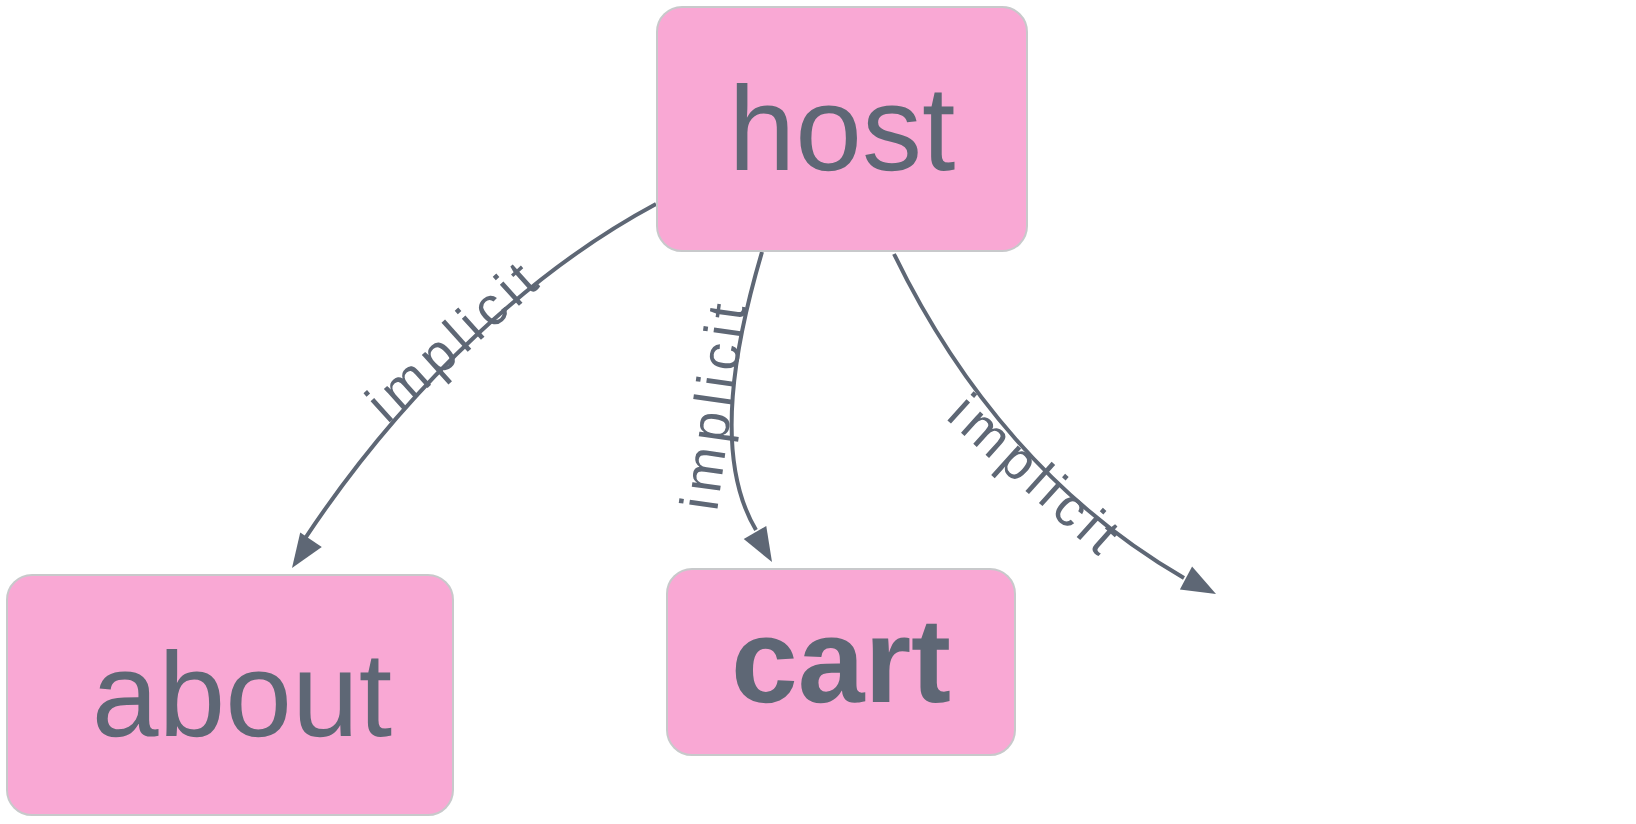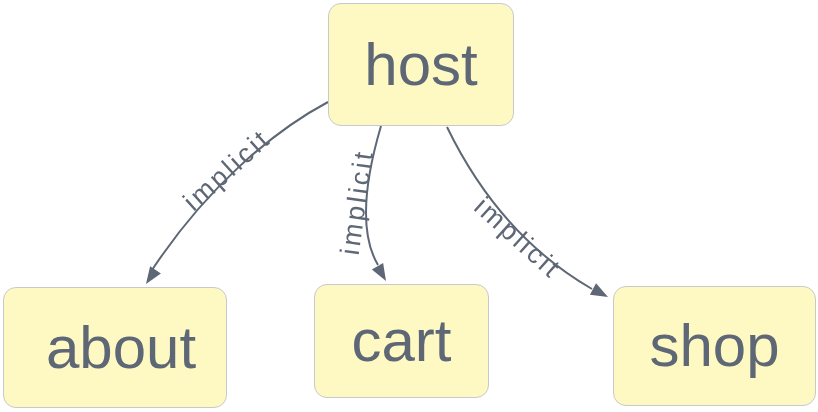--- a/index.html
+++ b/index.html
@@ -26,33 +26,33 @@
     fill: #5e6775;
     font-family: "Liberation Sans", sans-serif;
     font-size: 27px;
     letter-spacing: 3px;
     text-anchor: middle;
     dominant-baseline: central;
   }
   .node {
     position: absolute;
     box-sizing: border-box;
-    background: #fef9c3;
+    background: #f9a8d4;
     border: 1.5px solid #c8c9cb;
     border-radius: 13px;
     display: flex;
     align-items: center;
     justify-content: center;
     color: #5e6775;
     font-size: 60px;
     line-height: 1;
   }
   .node-host  { left: 328px; top: 3px;   width: 186px; height: 123px; }
   .node-about { left: 3px;   top: 287px; width: 224px; height: 121px; padding-left: 12px; }
-  .node-cart  { left: 314px; top: 284px; width: 175px; height: 114px; }
+  .node-cart  { left: 333px; top: 284px; width: 175px; height: 94px; font-weight: bold; }
   .node-shop  { left: 613px; top: 286px; width: 203px; height: 120px; }
 </style>
 </head>
 <body>
 
 <div class="canvas">
 
   <svg class="edges" viewBox="0 0 818 412" xmlns="http://www.w3.org/2000/svg">
 
     <path class="edge-path" d="M 328 102 C 270 133, 205 190, 152 270"></path>
@@ -73,17 +73,14 @@
   </div>
 
   <div class="node node-about">
     <span>about</span>
   </div>
 
   <div class="node node-cart">
     <span>cart</span>
   </div>
 
-  <div class="node node-shop">
-    <span>shop</span>
-  </div>
 
 </div>
 
 </body></html>

